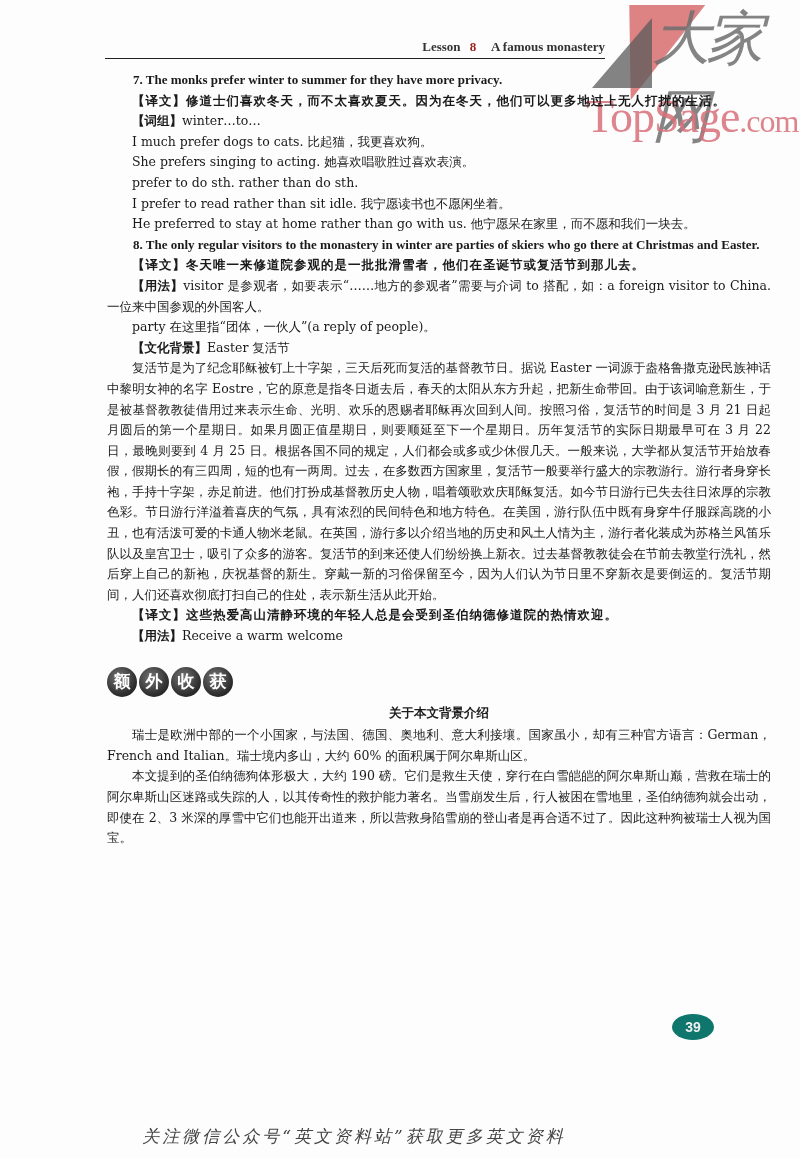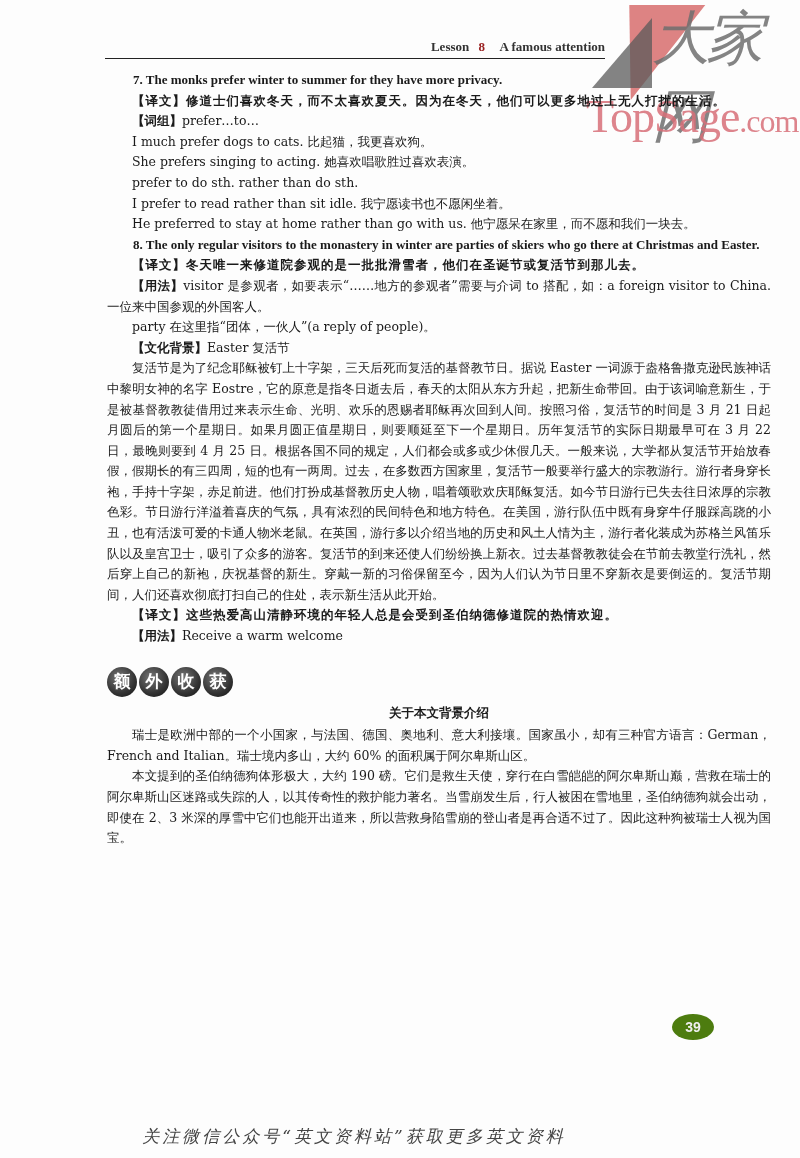--- a/index.html
+++ b/index.html
@@ -43,51 +43,51 @@
     .kai { font-family: "DejaVu Serif", serif; font-weight: bold; letter-spacing: 1px; }
     .extra-badge { display: flex; gap: 2px; margin: 20px 0 6px 0; }
     .ball {
       width: 30px; height: 30px; border-radius: 50%; background: radial-gradient(circle at 40% 35%, #777 0%, #333 60%, #111 100%);
       color: #fff; font-weight: bold; font-size: 17px; display: flex; align-items: center; justify-content: center;
       font-family: "DejaVu Sans", sans-serif;
     }
     .section-title { text-align: center; font-weight: bold; font-size: 12.5px; margin: 4px 0 2px 0; }
     .page-num {
       position: absolute; left: 672px; top: 1014px; width: 42px; height: 26px; border-radius: 50%;
-      background: #4d7c0f; color: #eee; font-family: "Liberation Sans", sans-serif; font-size: 14px; font-weight: bold;
+      background: #0f766e; color: #eee; font-family: "Liberation Sans", sans-serif; font-size: 14px; font-weight: bold;
       display: flex; align-items: center; justify-content: center;
     }
     .footer {
       position: absolute; left: 0; width: 708px; top: 1125px; text-align: center;
       font-family: "DejaVu Serif", serif; font-style: italic; font-size: 17px; letter-spacing: 3px; color: #444;
     }
   </style>
 </head>
 <body>
 
 <div class="header">
   <div class="header-text">
     <span>Lesson</span>
     <span class="num">8</span>
-    <span>A famous attention</span>
+    <span>A famous monastery</span>
   </div>
 </div>
 
 <div class="watermark">
   <div class="wm-triangle-red"></div>
   <div class="wm-triangle-grey"></div>
   <div class="wm-cn">大家网</div>
   <div class="wm-brand"><span>TopSage</span><span class="dom">.com</span></div>
 </div>
 
 <div class="content">
 
   <p class="p ind b">7. The monks prefer winter to summer for they have more privacy.</p>
   <p class="p ind kai"><span class="tag">【译文】</span><span>修道士们喜欢冬天，而不太喜欢夏天。因为在冬天，他们可以更多地过上无人打扰的生活。</span></p>
-  <p class="p ind"><span class="tag">【词组】</span><span>prefer…to…</span></p>
+  <p class="p ind"><span class="tag">【词组】</span><span>winter…to…</span></p>
   <p class="p ind">I much prefer dogs to cats. 比起猫，我更喜欢狗。</p>
   <p class="p ind">She prefers singing to acting. 她喜欢唱歌胜过喜欢表演。</p>
   <p class="p ind">prefer to do sth.  rather than do sth.</p>
   <p class="p ind">I prefer to read rather than sit idle. 我宁愿读书也不愿闲坐着。</p>
   <p class="p ind">He preferred to stay at home rather than go with us. 他宁愿呆在家里，而不愿和我们一块去。</p>
 
   <p class="p ind b">8. The only regular visitors to the monastery in winter are parties of skiers who go there at Christmas and Easter.</p>
   <p class="p ind kai"><span class="tag">【译文】</span><span>冬天唯一来修道院参观的是一批批滑雪者，他们在圣诞节或复活节到那儿去。</span></p>
   <p class="p ind"><span class="tag">【用法】</span><span>visitor 是参观者，如要表示“……地方的参观者”需要与介词 to 搭配，如：a foreign visitor to China. 一位来中国参观的外国客人。</span></p>
   <p class="p ind">party 在这里指“团体，一伙人”(a reply of people)。</p>

